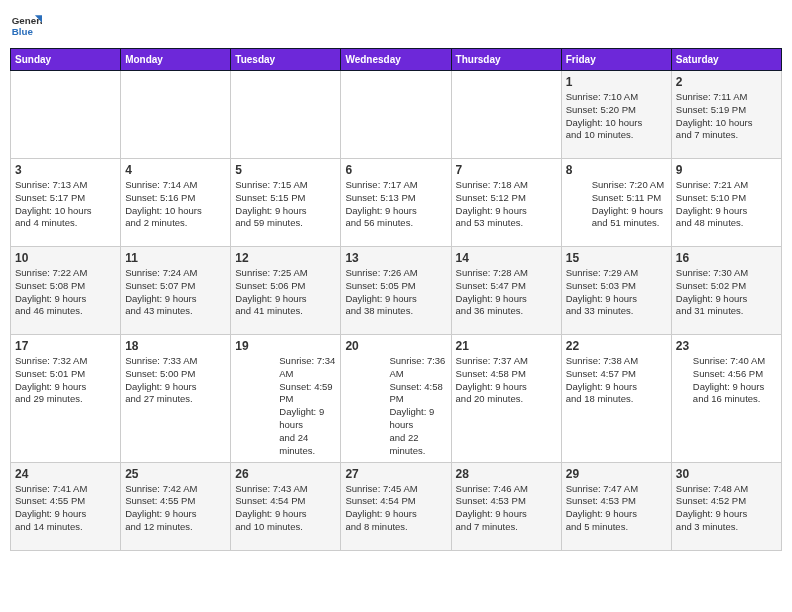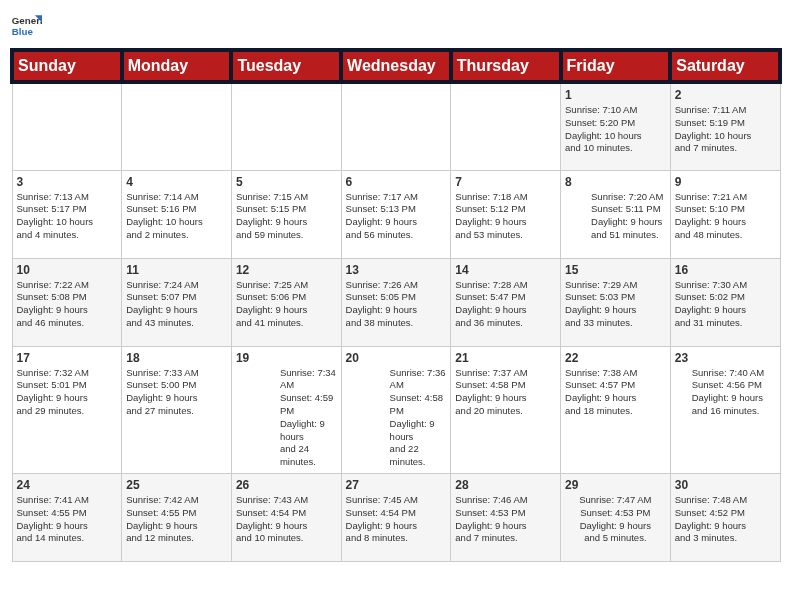--- a/index.html
+++ b/index.html
@@ -36,27 +36,27 @@
     .location-title {
       font-size: 14px;
       color: #333;
     }
     table {
       width: 100%;
       border-collapse: collapse;
       table-layout: fixed;
     }
     thead tr th {
-      background: #b91c1c;
+      background: #6d28d9;
       color: #fff;
-      font-size: 16px;
+      font-size: 10px;
       font-weight: bold;
       padding: 5px 4px;
       text-align: left;
-      border: 4px solid #0f172a;
+      border: 1px solid #0f172a;
     }
     tbody tr td {
       border: 1px solid #ccc;
       vertical-align: top;
       padding: 4px;
       font-size: 10px;
       color: #333;
       height: 88px;
       background: #fff;
     }
@@ -313,21 +313,21 @@
         </td>
         <td>
           <span class="day-num">28</span>
           <div class="day-info" style="white-space: pre-line;">Sunrise: 7:46 AM
 Sunset: 4:53 PM
 Daylight: 9 hours
 and 7 minutes.</div>
         </td>
         <td>
           <span class="day-num">29</span>
-          <div class="day-info" style="white-space: pre-line; text-align: center;">Sunrise: 7:47 AM
+          <div class="day-info" style="white-space: pre-line;">Sunrise: 7:47 AM
 Sunset: 4:53 PM
 Daylight: 9 hours
 and 5 minutes.</div>
         </td>
         <td>
           <span class="day-num">30</span>
           <div class="day-info" style="white-space: pre-line;">Sunrise: 7:48 AM
 Sunset: 4:52 PM
 Daylight: 9 hours
 and 3 minutes.</div>

